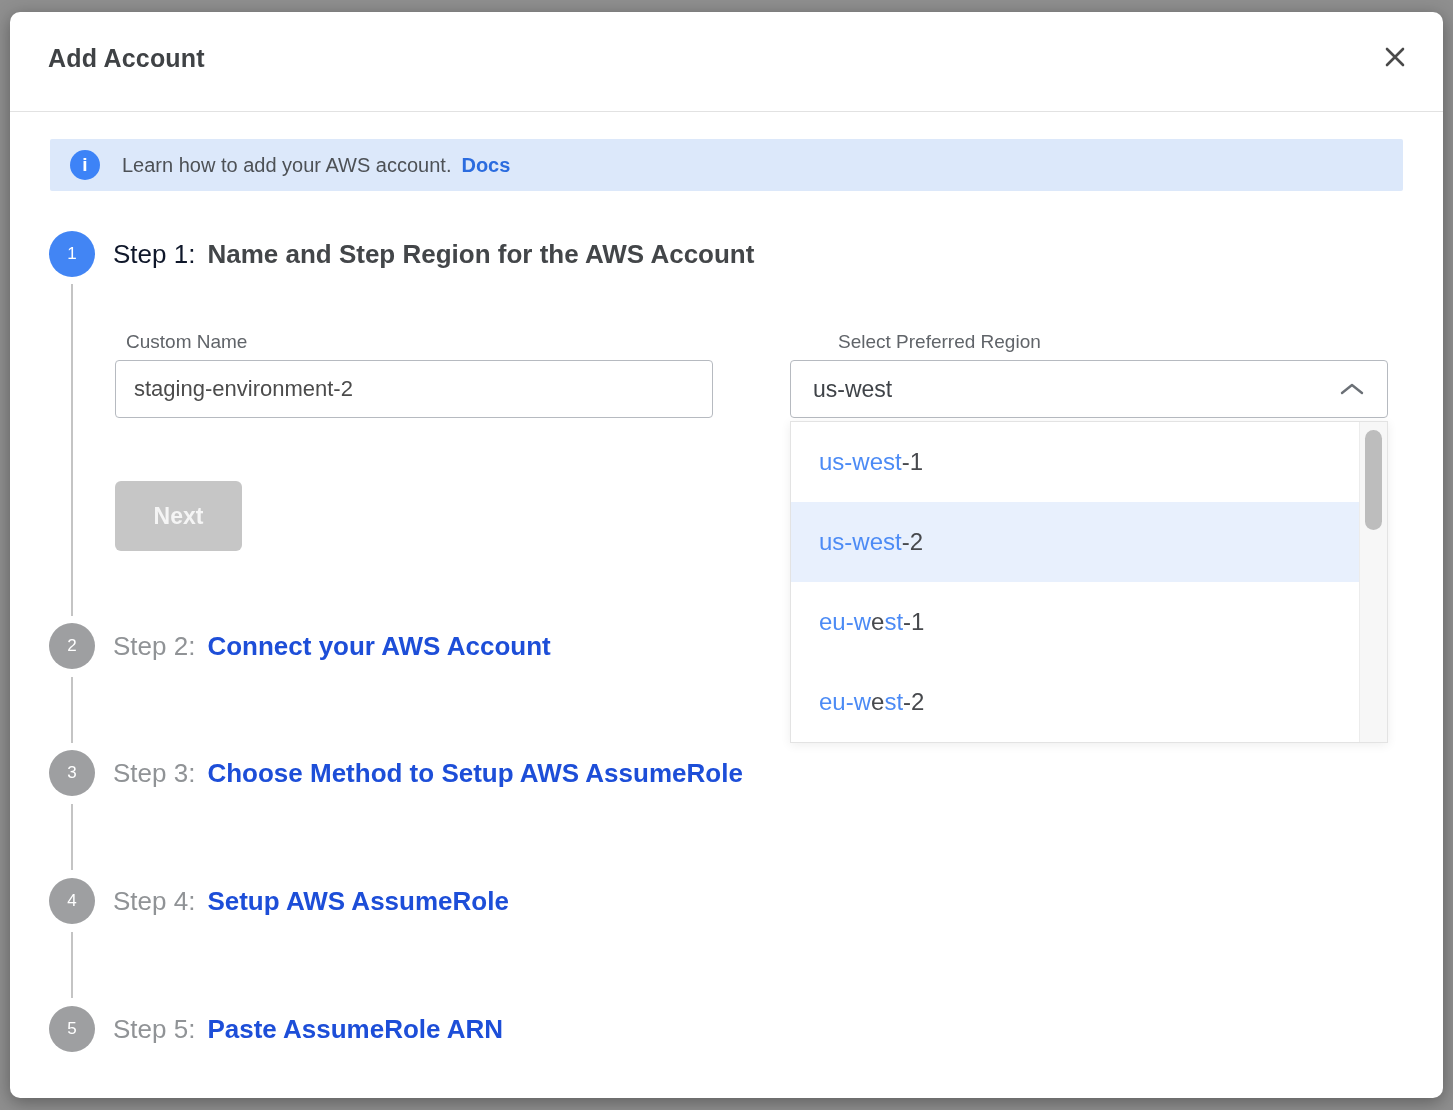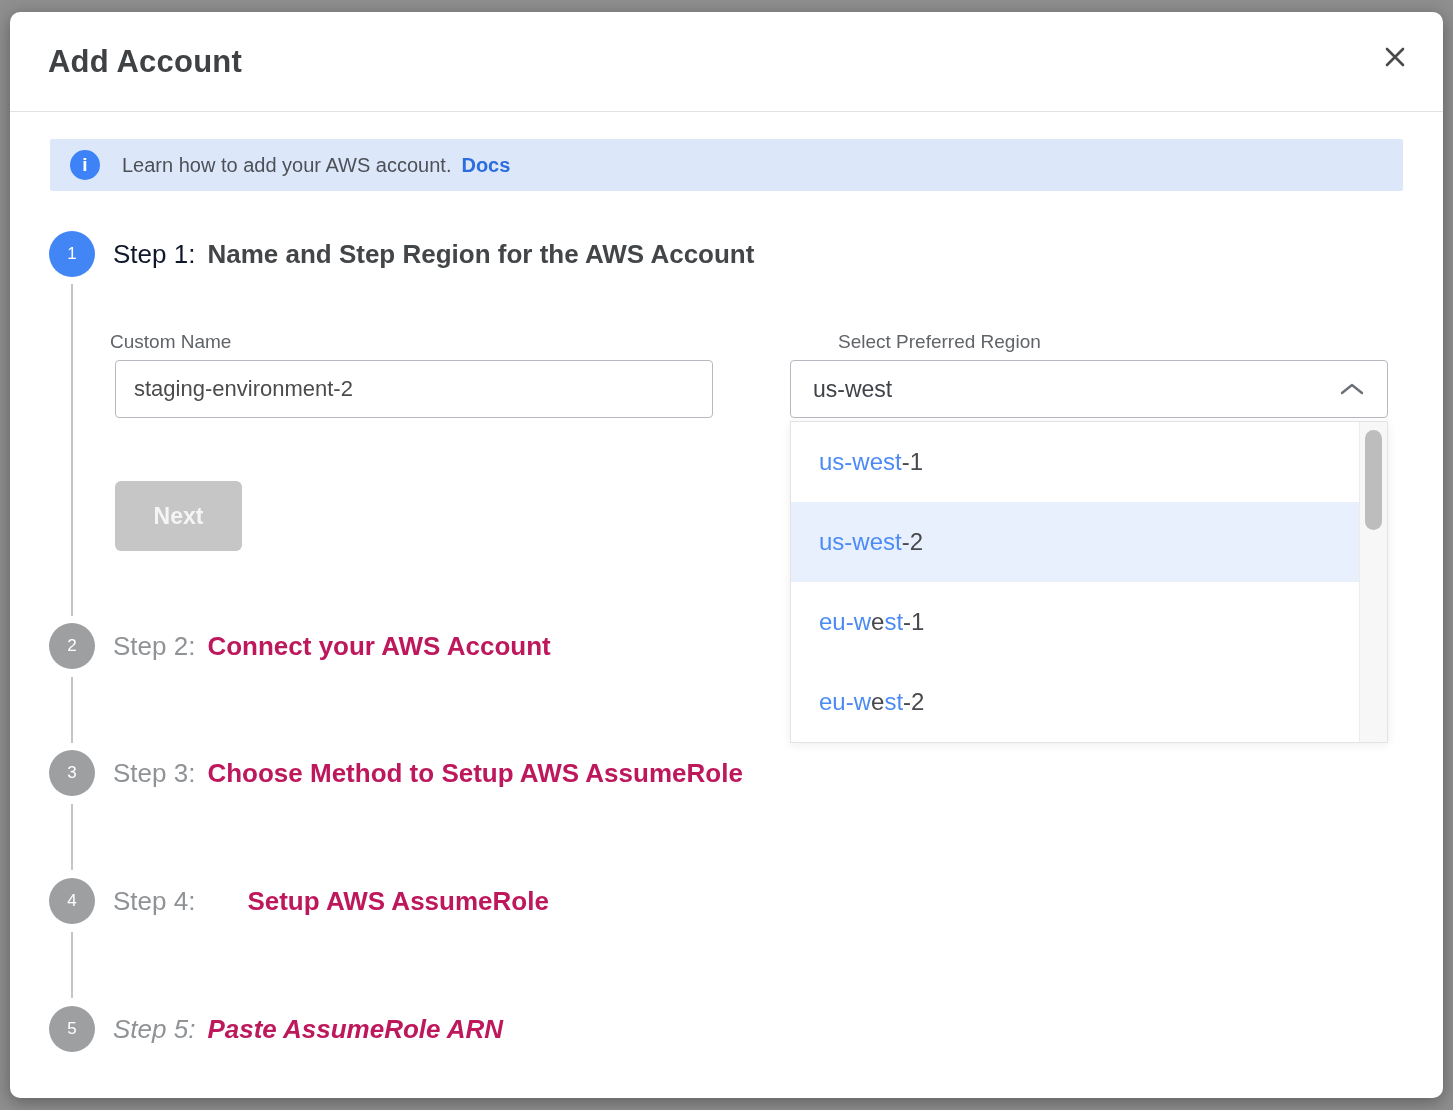--- a/index.html
+++ b/index.html
@@ -15,21 +15,21 @@
     left: 10px; top: 12px;
     width: 1433px; height: 1086px;
     background: #ffffff;
     border-radius: 10px;
     box-shadow: 0 4px 18px rgba(0,0,0,0.35);
     overflow: hidden;
   }
   
   .modal-title {
     position: absolute; left: 38px; top: 32px;
-    font-size: 31px; font-weight: 700; color: #3f4245;
+    font-size: 25px; font-weight: 700; color: #3f4245;
     letter-spacing: 0.2px;
   }
   .close-btn {
     position: absolute; left: 1368px; top: 28px;
     width: 34px; height: 34px;
     background: transparent; border: none; cursor: pointer;
     display: flex; align-items: center; justify-content: center;
   }
   .header-divider {
     position: absolute; left: 0; top: 99px;
@@ -63,21 +63,21 @@
   .connector { position: absolute; left: 61px; width: 2px; background: #c4c4c4; }
   .step-label {
     position: absolute; left: 103px; height: 46px;
     display: flex; align-items: center; white-space: nowrap;
   }
   .step-prefix { font-size: 26px; font-weight: 400; }
   .step-name   { font-size: 26px; font-weight: 700; margin-left: 12px; }
   .step-label.active .step-prefix { color: #0f172a; }
   .step-label.active .step-name   { color: #434649; }
   .step-label.inactive .step-prefix { color: #909396; }
-  .step-label.inactive .step-name   { color: #be185d; }
+  .step-label.inactive .step-name   { color: #1d4ed8; }
   
   .field-label {
     position: absolute; top: 319px;
     font-size: 19px; color: #606469;
   }
   .text-input {
     position: absolute; top: 348px;
     width: 598px; height: 58px;
     border: 1px solid #b6bac0; border-radius: 4px;
     background: #ffffff;
@@ -153,21 +153,21 @@
 
   <div class="step-circle active" style="top:219px;">
     <span>1</span>
   </div>
   <div class="step-label active" style="top:219px;">
     <span class="step-prefix">Step 1:</span>
     <span class="step-name">Name and Step Region for the AWS Account</span>
   </div>
   <div class="connector" style="top:272px;height:332px;"></div>
 
-  <label class="field-label" style="left:100px;text-align:right;">Custom Name</label>
+  <label class="field-label" style="left:116px;text-align:right;">Custom Name</label>
   <input class="text-input" style="left: 105px;" type="text" value="staging-environment-2">
 
   <label class="field-label" style="left:780px;margin-left:48px;">Select Preferred Region</label>
   <div class="select-box">
     <span class="select-value">us-west</span>
     <svg width="26" height="14" viewBox="0 0 26 14">
       <polyline points="3,11 13,3 23,11" fill="none" stroke="#6b7076" stroke-width="2.4" stroke-linecap="round" stroke-linejoin="round"></polyline>
     </svg>
   </div>
 
@@ -199,27 +199,27 @@
   </div>
   <div class="step-label inactive" style="top:738px;">
     <span class="step-prefix">Step 3:</span>
     <span class="step-name">Choose Method to Setup AWS AssumeRole</span>
   </div>
   <div class="connector" style="top:792px;height:66px;"></div>
 
   <div class="step-circle inactive" style="top:866px;">
     <span>4</span>
   </div>
-  <div class="step-label inactive" style="top:866px;gap:40px;">
+  <div class="step-label inactive" style="top:866px;">
     <span class="step-prefix">Step 4:</span>
     <span class="step-name">Setup AWS AssumeRole</span>
   </div>
   <div class="connector" style="top:920px;height:66px;"></div>
 
   <div class="step-circle inactive" style="top:994px;">
     <span>5</span>
   </div>
-  <div class="step-label inactive" style="top:994px;font-style:italic;">
+  <div class="step-label inactive" style="top:994px;">
     <span class="step-prefix">Step 5:</span>
     <span class="step-name">Paste AssumeRole ARN</span>
   </div>
 
 </div>
 
 </body></html>

